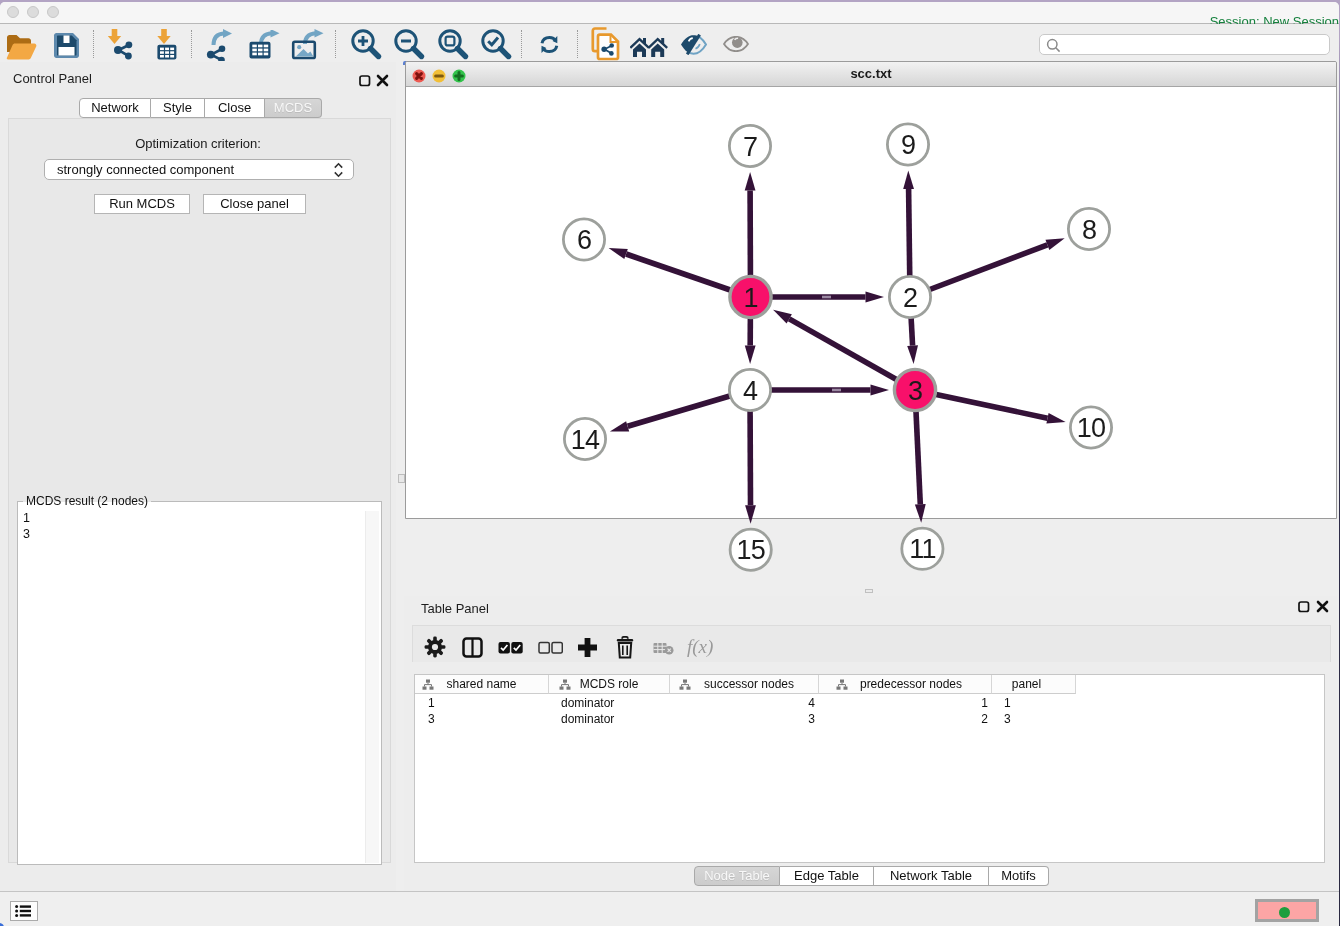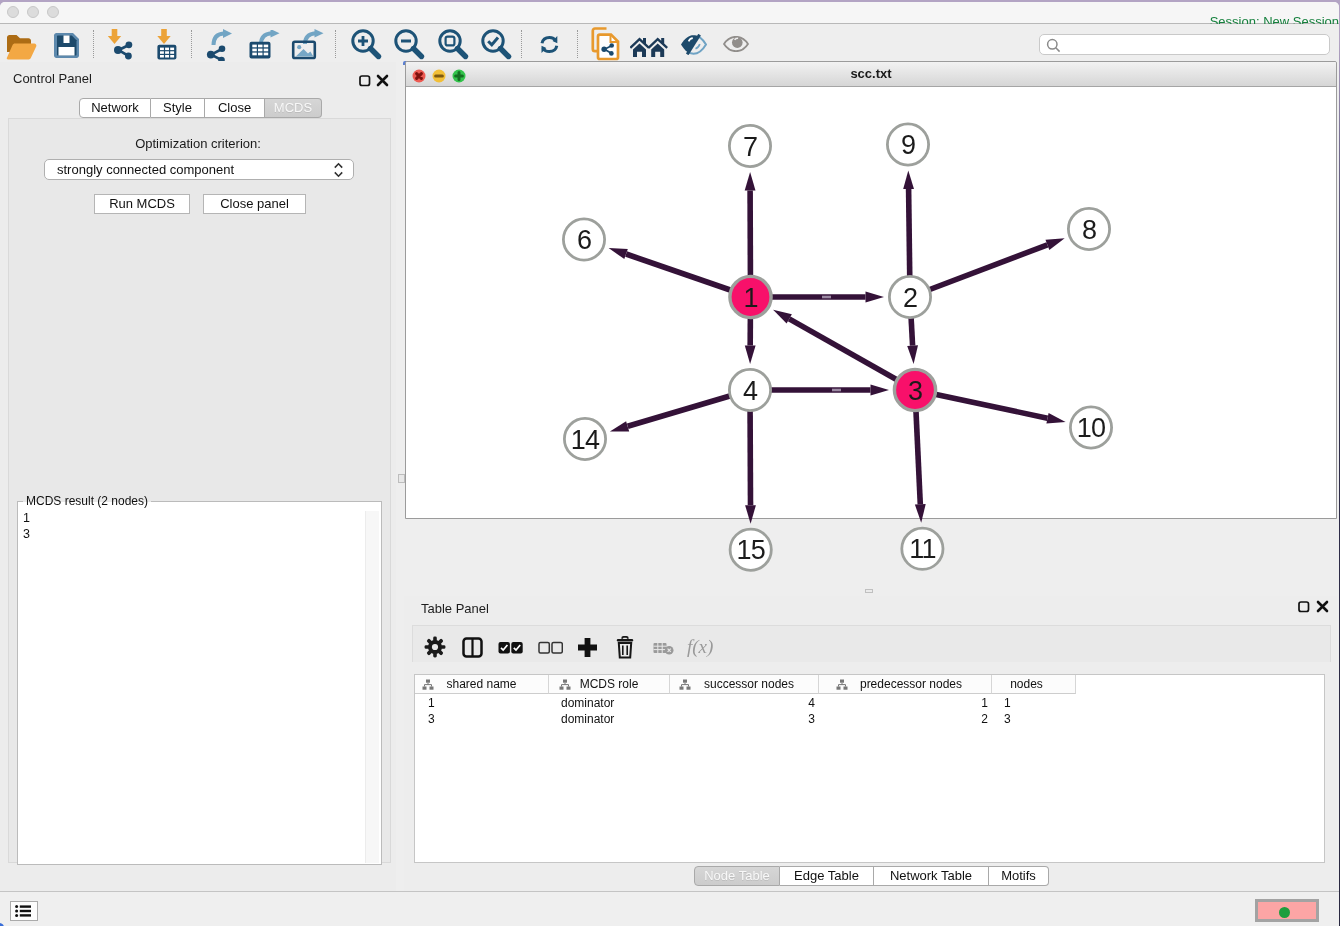--- a/index.html
+++ b/index.html
@@ -387,21 +387,21 @@
     <circle cx="16.2" cy="9.2" r="4.3" fill="#9a9a9a"></circle>
     <path d="M14.6,7.6 l3.2,3.2 m0,-3.2 l-3.2,3.2" stroke="#e9e9e9" stroke-width="1.2"></path>
   </svg>
   <div class="abs" style="left:283px;top:40px;font-family:'Liberation Serif',serif;font-style:italic;font-size:19px;color:#9a9a9a">f(x)</div>
 </div>
 <div style="position:absolute;left:414px;top:672px;width:911px;height:189px;background:#fff;border:1px solid #c6c6c6">
   <div class="thead" style="left:0;width:134px">shared name</div>
   <div class="thead" style="left:134px;width:121px">MCDS role</div>
   <div class="thead" style="left:255px;width:149px;padding-left:10px">successor nodes</div>
   <div class="thead" style="left:404px;width:173px;padding-left:12px">predecessor nodes</div>
-  <div class="thead" style="left:577px;width:84px;padding-right:14px">nodes</div>
+  <div class="thead" style="left:577px;width:84px;padding-right:14px">panel</div>
   <svg class="abs hicon" style="left:7px;top:4px">
         <use href="#sitemap"></use>
       </svg>
   <svg class="abs hicon" style="left:144px;top:4px">
         <use href="#sitemap"></use>
       </svg>
   <svg class="abs hicon" style="left:264px;top:4px">
         <use href="#sitemap"></use>
       </svg>
   <svg class="abs hicon" style="left:421px;top:4px">

